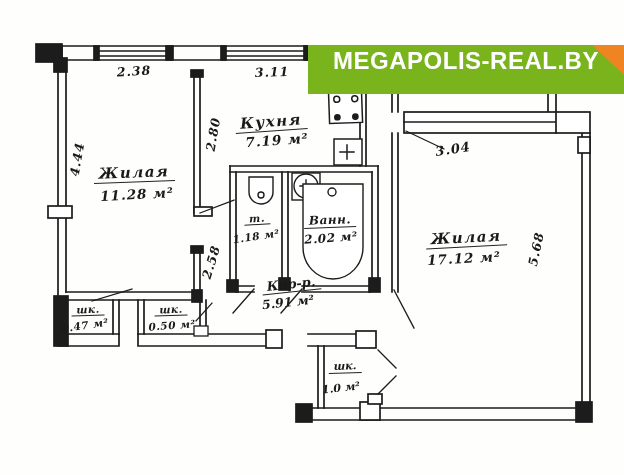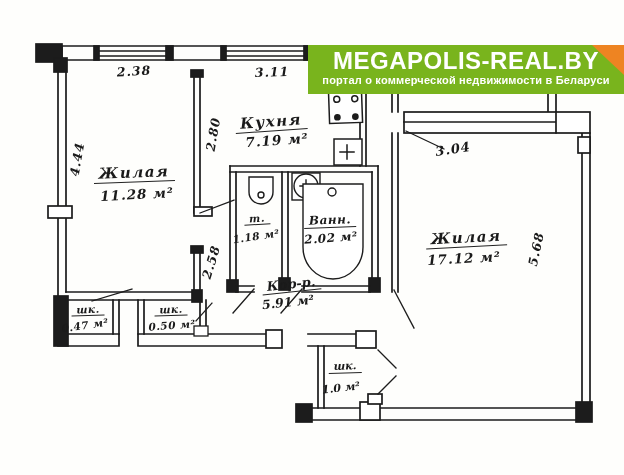--- a/index.html
+++ b/index.html
@@ -178,16 +178,15 @@
   <div class="lbl dim" style="left:77px;top:159px;transform:translate(-50%,-50%) rotate(-80deg);">4.44</div>
   <div class="lbl dim" style="left:213px;top:134px;transform:translate(-50%,-50%) rotate(-80deg);">2.80</div>
   <div class="lbl dim" style="left:211px;top:262px;transform:translate(-50%,-50%) rotate(-73deg);">2.58</div>
   <div class="lbl dim" style="left:453px;top:149px;font-size:13px;transform:translate(-50%,-50%) rotate(-8deg);">3.04</div>
   <div class="lbl dim" style="left:536px;top:249px;transform:translate(-50%,-50%) rotate(-78deg);">5.68</div>
 
   <div id="logo">
     <div class="bg" style="background: rgb(121, 180, 29);"></div>
     <div class="fold" style="border-top: 30px solid rgb(238, 132, 34); border-left: 32px solid transparent;"></div>
     <div class="t1">MEGAPOLIS-REAL.BY</div>
-    <div class="t2">портал о коммерческой недвижимости в Беларуси</div>
   </div>
 
 </div>
 
 </body></html>

